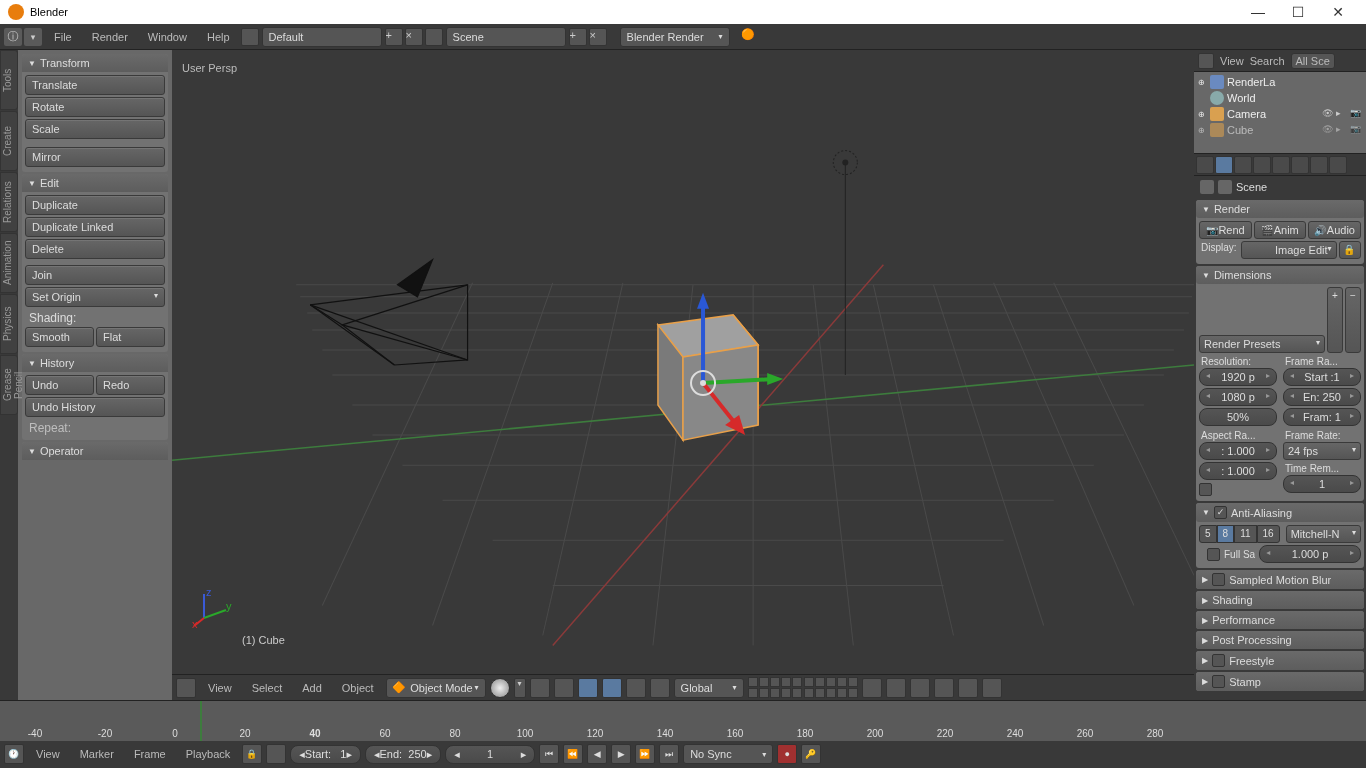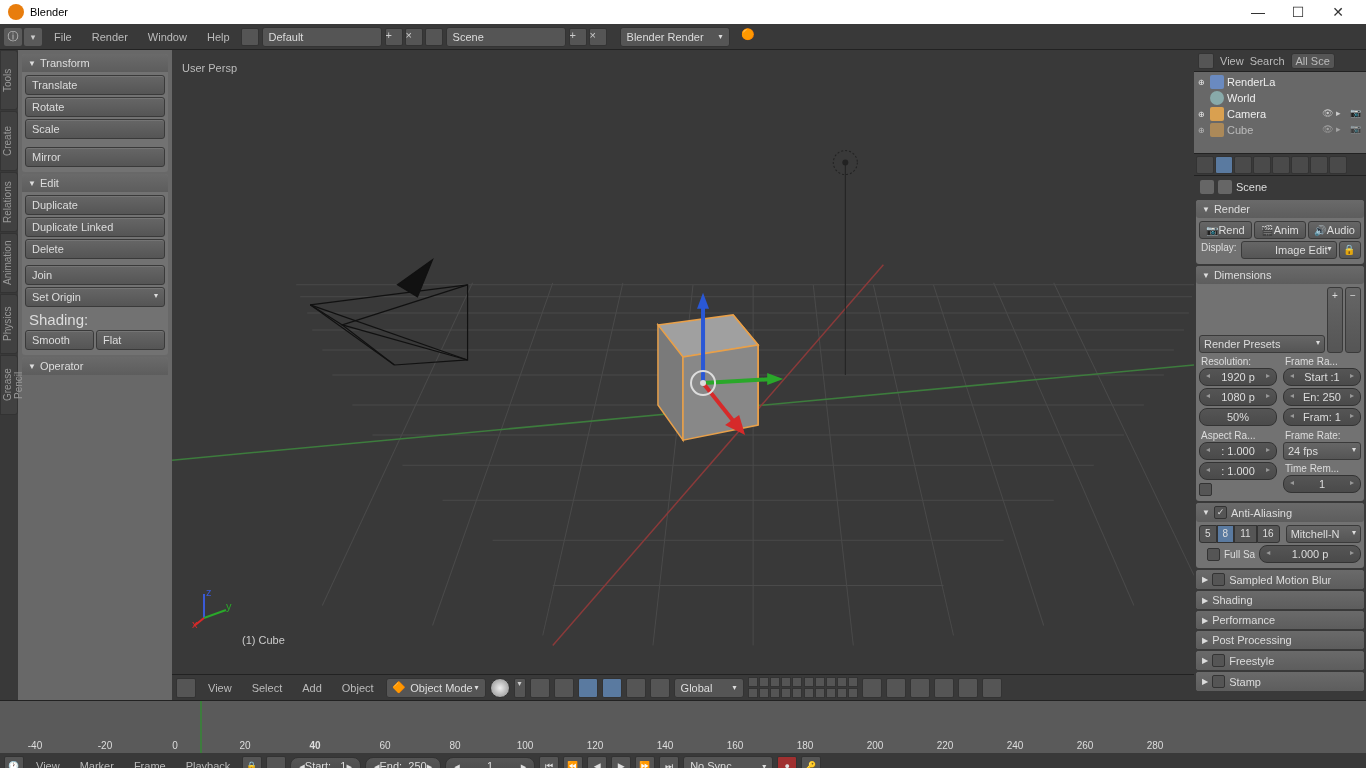--- a/index.html
+++ b/index.html
@@ -31,21 +31,21 @@
 
 
 .toolshelf { width: 154px; background: #686868; padding: 4px; overflow: hidden; }
 .panel { background: #727272; border-radius: 3px; margin-bottom: 2px; }
 .panel-header { padding: 3px 6px; color: #ddd; font-size: 11px; display: flex; align-items: center; background: linear-gradient(#6a6a6a,#5d5d5d); border-radius: 3px 3px 0 0; }
 .panel-header::before { content: "▼"; font-size: 8px; margin-right: 4px; }
 .panel-body { padding: 3px; }
 .tbtn { display: block; width: 100%; background: linear-gradient(#666,#555); border: 1px solid #3a3a3a; border-radius: 3px; color: #ddd; padding: 3px 6px; margin-bottom: 2px; text-align: left; cursor: pointer; box-shadow: inset 0 1px 0 rgba(255,255,255,.1); }
 .tbtn-row { display: flex; gap: 2px; }
 .tbtn-row .tbtn { flex: 1; }
-.label { color: #ddd; padding: 2px 4px; font-size: 15px; }
+.label { color: #ddd; padding: 2px 4px; font-size: 12px; }
 
 
 .viewport { flex: 1; position: relative; background: #393939; }
 .viewport-label { position: absolute; top: 12px; left: 10px; color: #bbb; }
 .object-label { position: absolute; bottom: 54px; left: 70px; color: #ccc; }
 .viewport-header { position: absolute; bottom: 0; left: 0; right: 0; height: 26px; background: #393939; border-top: 1px solid #222; display: flex; align-items: center; padding: 0 4px; gap: 4px; }
 .vh-item { color: #bbb; padding: 0 8px; cursor: pointer; }
 .vh-dropdown { background: #555; border: 1px solid #333; border-radius: 3px; height: 20px; display: flex; align-items: center; padding: 0 6px; color: #ddd; }
 .vh-icon { width: 20px; height: 20px; background: #555; border: 1px solid #333; border-radius: 2px; }
 .vh-layers { display: flex; gap: 2px; }
@@ -93,21 +93,21 @@
 .checkbox { width: 13px; height: 13px; background: #555; border: 1px solid #333; border-radius: 2px; display: inline-block; }
 .checkbox.checked::after { content: "✓"; color: #ddd; font-size: 9px; display: block; text-align: center; line-height: 11px; }
 .segbtn { display: flex; }
 .segbtn .seg { background: #555; border: 1px solid #333; padding: 2px 5px; color: #ddd; font-size: 10px; }
 .segbtn .seg.active { background: #5a7aa0; }
 .segbtn .seg:first-child { border-radius: 3px 0 0 3px; }
 .segbtn .seg:last-child { border-radius: 0 3px 3px 0; }
 
 
 .timeline-area { height: 68px; background: #393939; border-top: 1px solid #222; }
-.timeline-ruler { height: 52px; background: #5a5a5a; position: relative; }
+.timeline-ruler { height: 40px; background: #5a5a5a; position: relative; }
 .timeline-ruler .marker { position: absolute; top: 0; width: 2px; height: 100%; background: #3d7c3d; left: 200px; }
 .timeline-ruler .tick { position: absolute; bottom: 2px; color: #ddd; font-size: 10px; transform: translateX(-50%); }
 .timeline-header { height: 26px; display: flex; align-items: center; padding: 0 4px; gap: 4px; }
 .tl-item { color: #bbb; padding: 0 8px; }
 .tl-btn { width: 20px; height: 20px; background: #555; border: 1px solid #333; border-radius: 2px; display: flex; align-items: center; justify-content: center; color: #ddd; font-size: 9px; }
 .tl-num { background: linear-gradient(#555,#4a4a4a); border: 1px solid #333; border-radius: 8px; padding: 2px 8px; color: #ddd; font-size: 10px; min-width: 70px; display: flex; justify-content: space-between; }
 </style>
 </head>
 <body>
 
@@ -179,20 +179,31 @@
         <button class="tbtn">Join</button>
         <button class="tbtn" style="display:flex;justify-content:space-between;">
             <span>Set Origin</span>
             <span style="font-size:8px;">▾</span>
           </button>
         <div class="label">Shading:</div>
         <div class="tbtn-row">
           <button class="tbtn">Smooth</button>
           <button class="tbtn">Flat</button>
         </div>
+      </div>
+    </div>
+    <div class="panel">
+      <div class="panel-header">History</div>
+      <div class="panel-body">
+        <div class="tbtn-row">
+          <button class="tbtn">Undo</button>
+          <button class="tbtn">Redo</button>
+        </div>
+        <button class="tbtn">Undo History</button>
+        <div class="label" style="opacity:.7">Repeat:</div>
       </div>
     </div>
     <div class="panel" style="background:#727272; margin-top:2px;">
       <div class="panel-header">Operator</div>
     </div>
   </div>
 
   <div class="viewport">
     <div class="viewport-label">User Persp</div>
 

